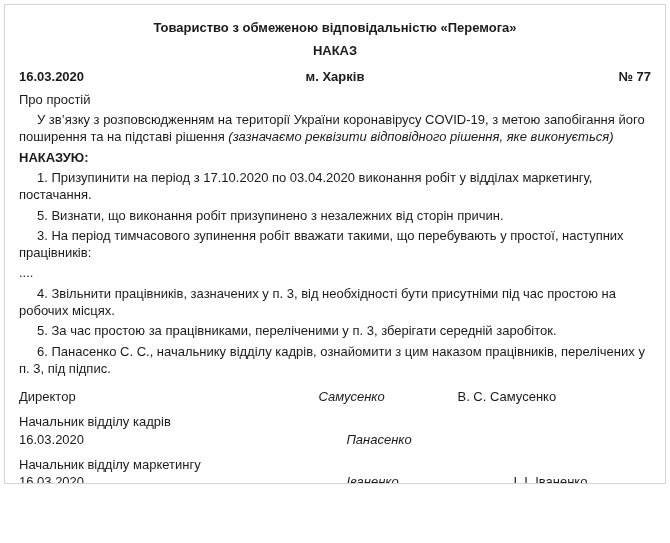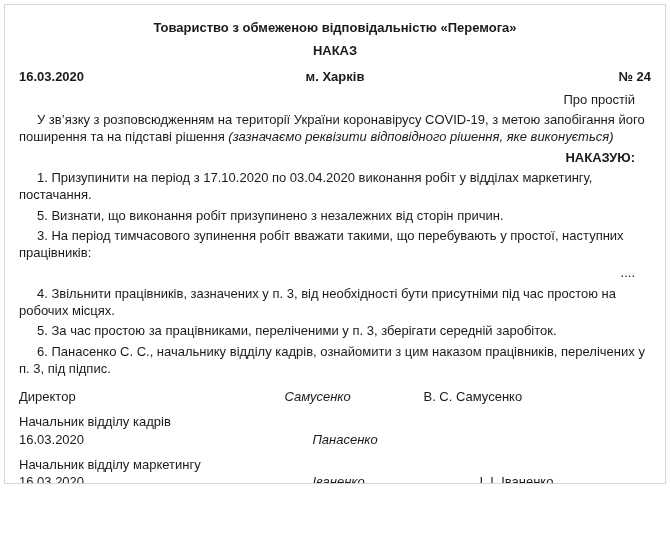--- a/index.html
+++ b/index.html
@@ -23,43 +23,43 @@
   .bold { font-weight: bold; }
   .italic { font-style: italic; }
   .title { margin: 6px 0 4px 0; }
   .doc-type { margin: 6px 0; }
   .meta-row { display: flex; font-weight: bold; margin: 8px 0 6px 0; }
   .meta-date { width: 33%; text-align: left; }
   .meta-city { width: 34%; text-align: center; }
   .meta-num  { width: 33%; text-align: right; }
   .subject { margin: 8px 0 6px 0; }
   p.para { margin: 3px 0; text-indent: 18px; }
-  p.flat { margin: 3px 16px; text-align: right; }
+  p.flat { margin: 3px 0; }
   .order-word { margin: 6px 0 5px 0; font-weight: bold; }
   .sub-item { margin: 2px 0 2px 18px; }
   .sig-row { display: flex; margin-top: 11px; align-items: flex-end; }
   .sig-pos { width: 42%; }
-  .sig-sign { width: 22%; font-style: italic; }
+  .sig-sign { width: 22%; font-style: italic; margin-left: 34px; }
   .sig-name { flex: 1; }
   .ack-label { margin: 10px 0 0 0; }
   .ack-row { margin-top: 8px; gap: 28px; }
   .more-line { margin: 4px 0 0 0; }
 </style>
 </head>
 <body>
 
 <div class="page">
 
   <div class="center bold title">Товариство з обмеженою відповідальністю «Перемога»</div>
   <div class="center bold doc-type">НАКАЗ</div>
 
   <div class="meta-row">
     <div class="meta-date">16.03.2020</div>
     <div class="meta-city">м. Харків</div>
-    <div class="meta-num">№ 24</div>
+    <div class="meta-num">№ 77</div>
   </div>
 
   <p class="flat subject">Про простій</p>
 
   <p class="para"><span>У зв’язку з розповсюдженням на території України коронавірусу COVID-19, з метою запобігання його поширення та на підставі рішення </span><span class="italic">(зазначаємо реквізити відповідного рішення, яке виконується)</span></p>
 
   <p class="flat order-word">НАКАЗУЮ:</p>
 
   <p class="para">1. Призупинити на період з 17.10.2020 по 03.04.2020 виконання робіт у відділах маркетингу, постачання.</p>
   <p class="para">5. Визнати, що виконання робіт призупинено з незалежних від сторін причин.</p>

